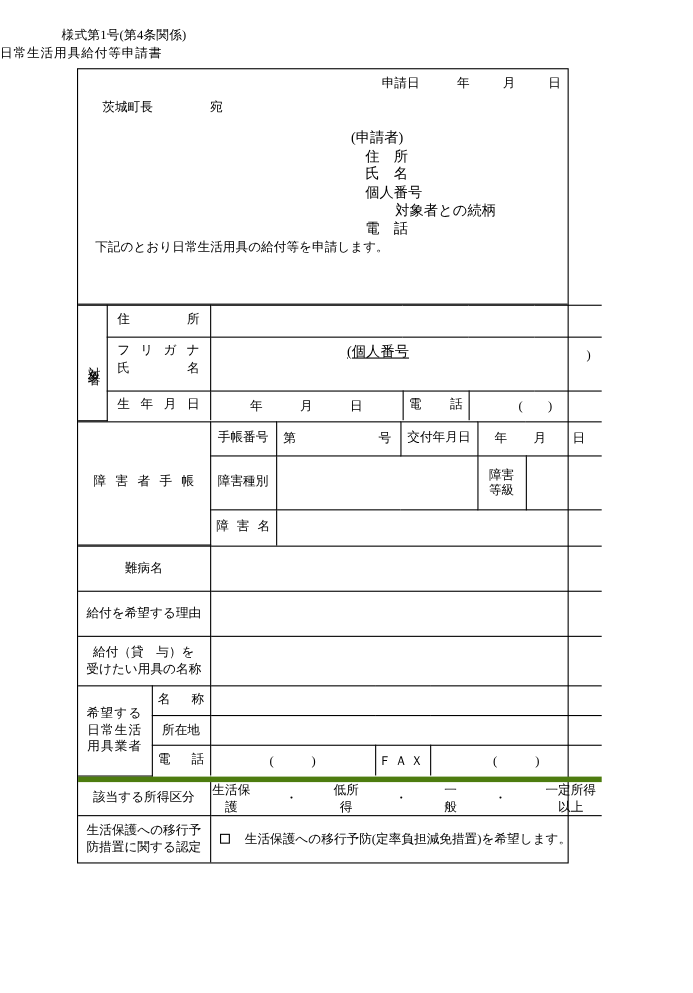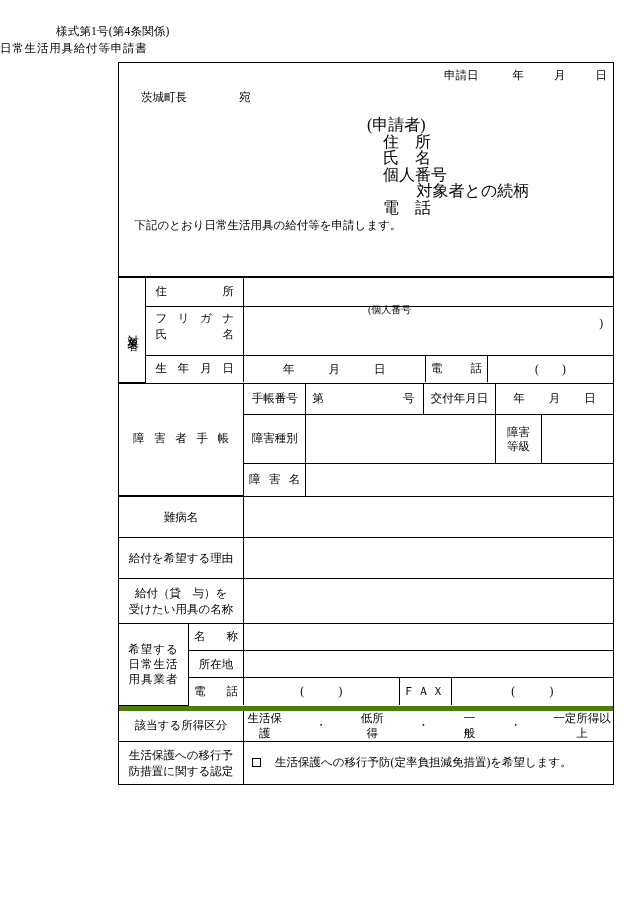--- a/index.html
+++ b/index.html
@@ -38,24 +38,23 @@
     width: 630px;
     font-size: 11.5px;
     letter-spacing: 0.8px;
   }
 
   
   .frame {
     position: absolute;
     left: 70px;
     top: 62px;
-    width: 496px;
+    width: 447px;
     border: 1px solid #000;
     box-sizing: border-box;
-    margin-left: 48px;
   }
 
   
   .topblock {
     position: relative;
     height: 146px;
     box-sizing: border-box;
   }
   .appl-date {
     position: absolute;
@@ -72,21 +71,21 @@
     left: 22px;
     top: 27px;
     font-size: 11.5px;
     white-space: nowrap;
   }
   .addressee .to { margin-left: 52px; }
   .applicant {
     position: absolute;
     left: 248px;
     top: 54px;
-    font-size: 16px;
+    font-size: 13px;
     line-height: 16.5px;
   }
   .applicant .row { white-space: nowrap; }
   .indent1 { padding-left: 1em; }
   .indent2 { padding-left: 3.1em; }
 
   
   .consent {
     position: relative;
     padding: 8px 6px 6px 4px;
@@ -167,22 +166,23 @@
     text-align: justify;
     text-align-last: justify;
     padding: 0 9px;
     font-size: 11.5px;
   }
   .mynum {
     position: relative;
     height: 100%;
   }
   .mynum .open {
-    position: absolute; left: 124px; bottom: 14px;
-    font-size: 10px;
+    position: absolute; left: 124px; bottom: 2px;
+    font-size: 13px;
+    text-decoration: underline;
   }
   .mynum .close {
     position: absolute; right: 10px; bottom: 2px;
     font-size: 11.5px;
   }
   .dob-line {
     display: flex;
     justify-content: center;
     gap: 34px;
     font-size: 11.5px;

